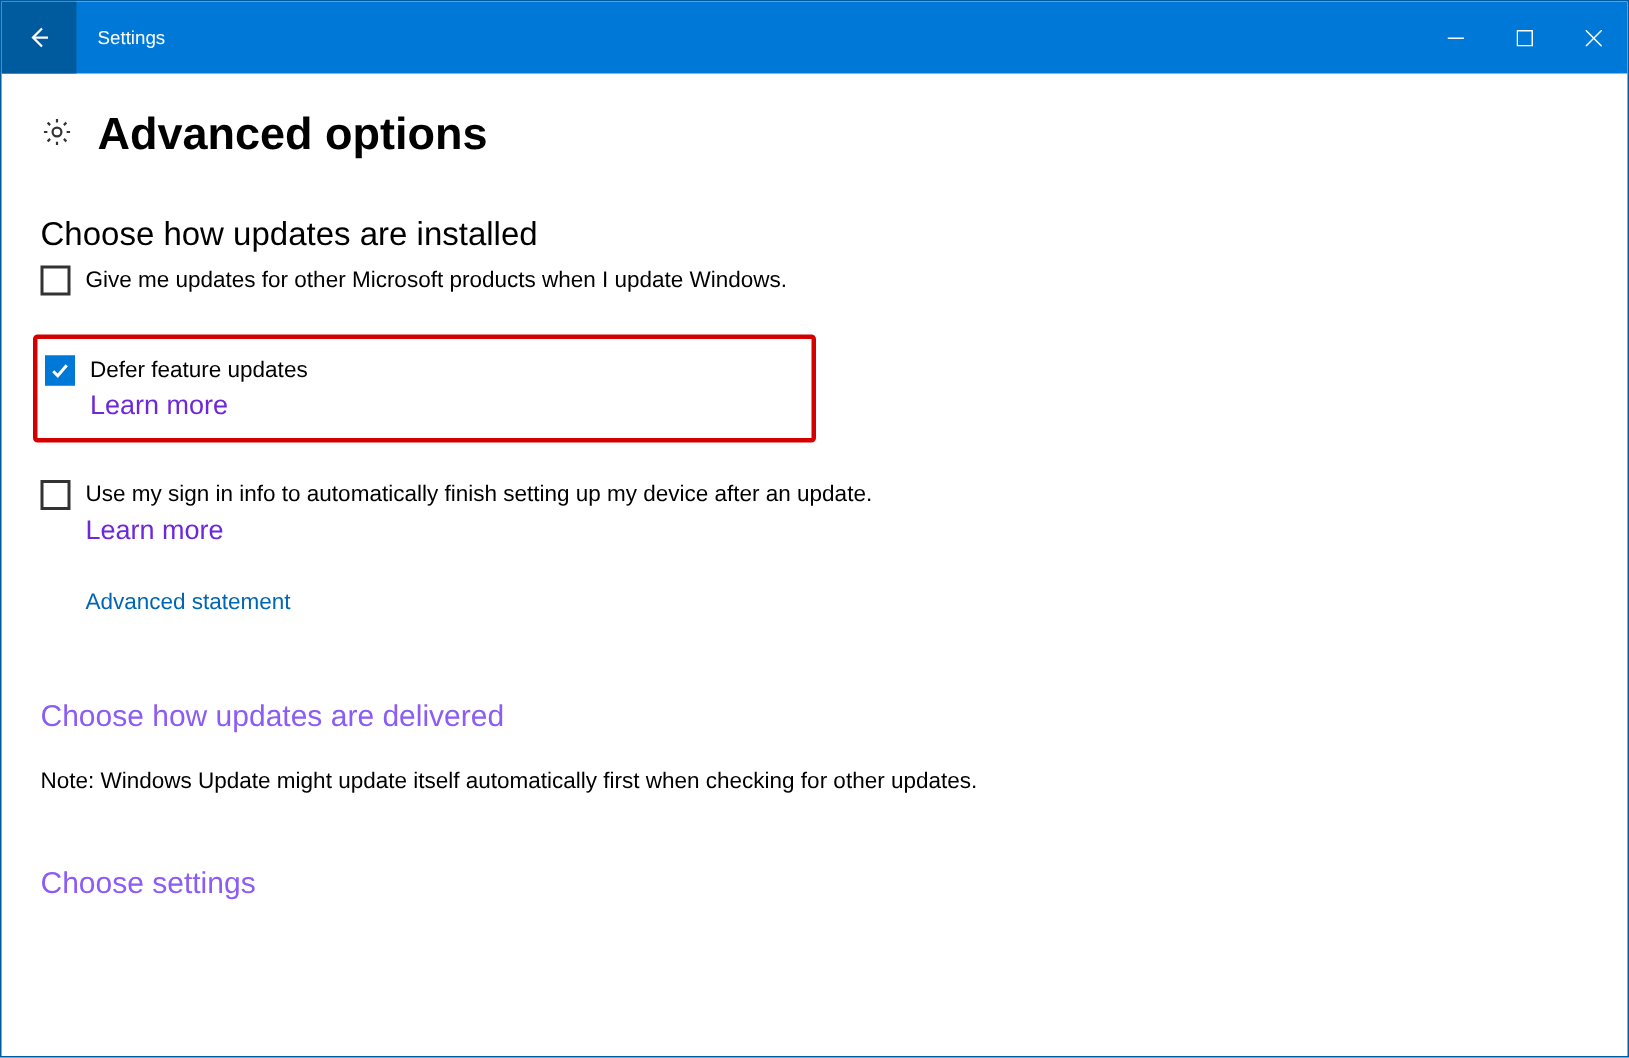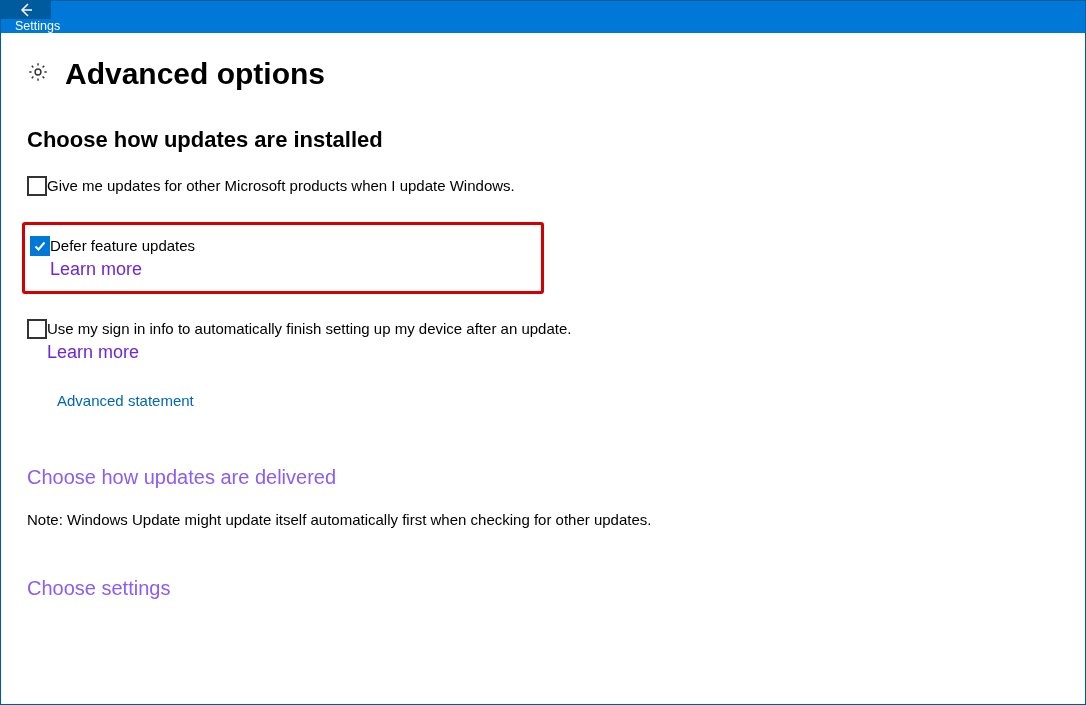--- a/index.html
+++ b/index.html
@@ -9,26 +9,25 @@
       font-family: "Segoe UI", Tahoma, sans-serif;
     }
     body {
       width: 1086px;
       height: 705px;
       background: #ffffff;
       overflow: hidden;
       border: 1px solid #005a9e;
     }
     .titlebar {
-      height: 32px;
+      height: 48px;
       background: #0078d7;
       display: flex;
       align-items: stretch;
       color: #ffffff;
-      flex-direction: column;
     }
     .back-btn {
       width: 50px;
       background: #005a9e;
       display: flex;
       align-items: center;
       justify-content: center;
       cursor: pointer;
     }
     .title-text {
@@ -58,27 +57,28 @@
       gap: 16px;
       margin-bottom: 36px;
     }
     .page-title {
       font-size: 30px;
       font-weight: 700;
       color: #000000;
     }
     .section-title {
       font-size: 22px;
-      font-weight: 700;
-      color: #000000;
-      margin-bottom: 18px;
+      font-weight: 400;
+      color: #000000;
+      margin-bottom: 3px;
     }
     .option-row {
       display: flex;
       align-items: flex-start;
+      gap: 10px;
       margin-bottom: 22px;
       padding: 4px 0;
     }
     .checkbox {
       width: 20px;
       height: 20px;
       border: 2px solid #333333;
       background: #ffffff;
       cursor: pointer;
       flex-shrink: 0;

